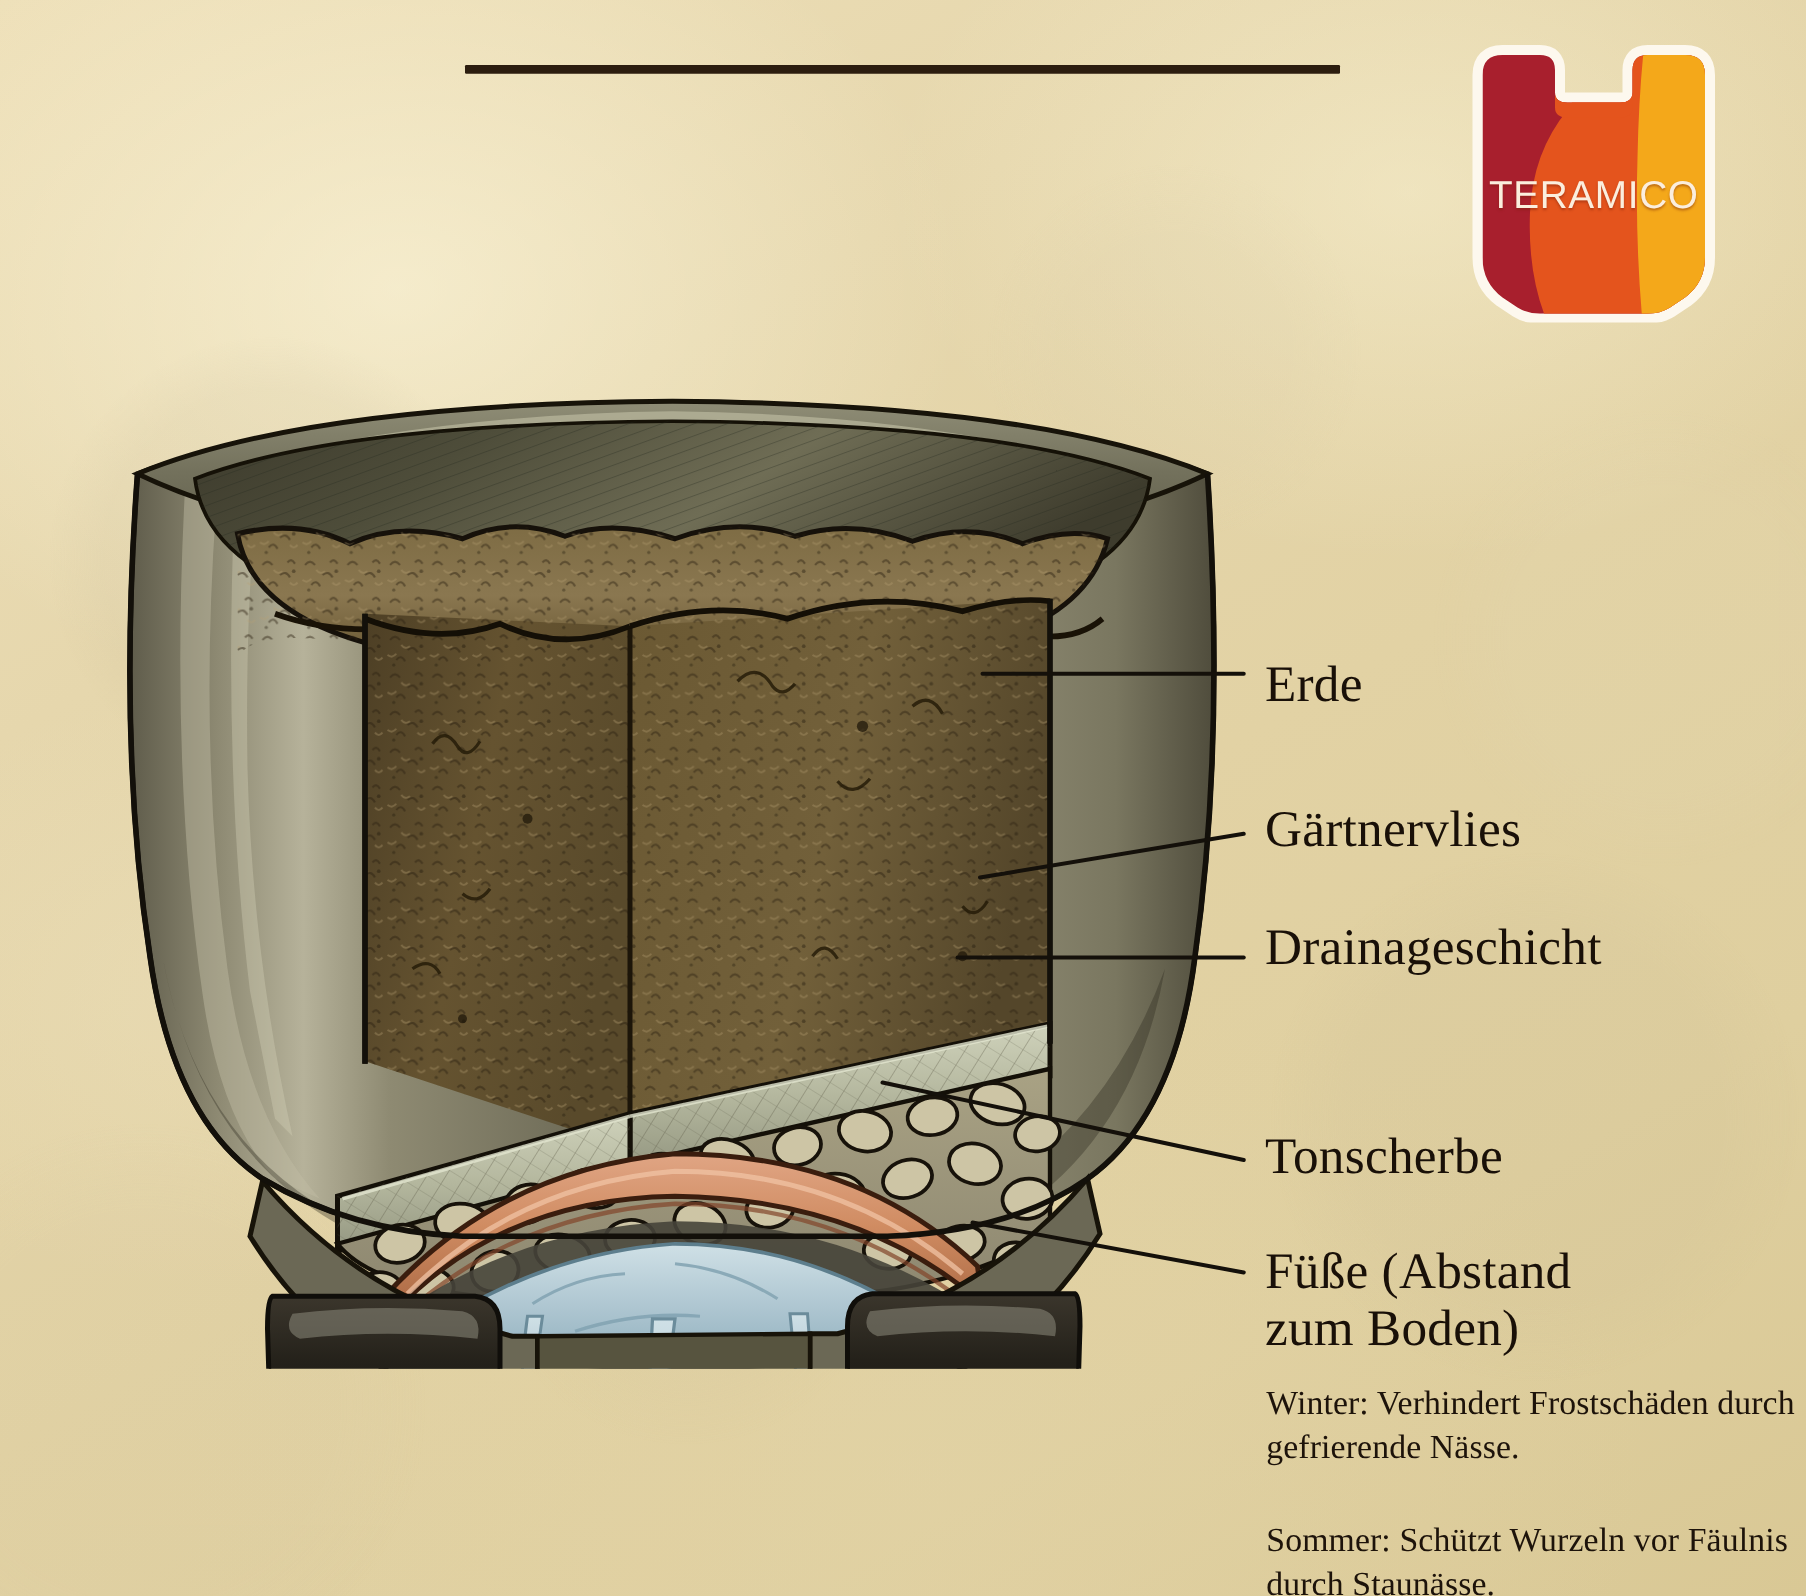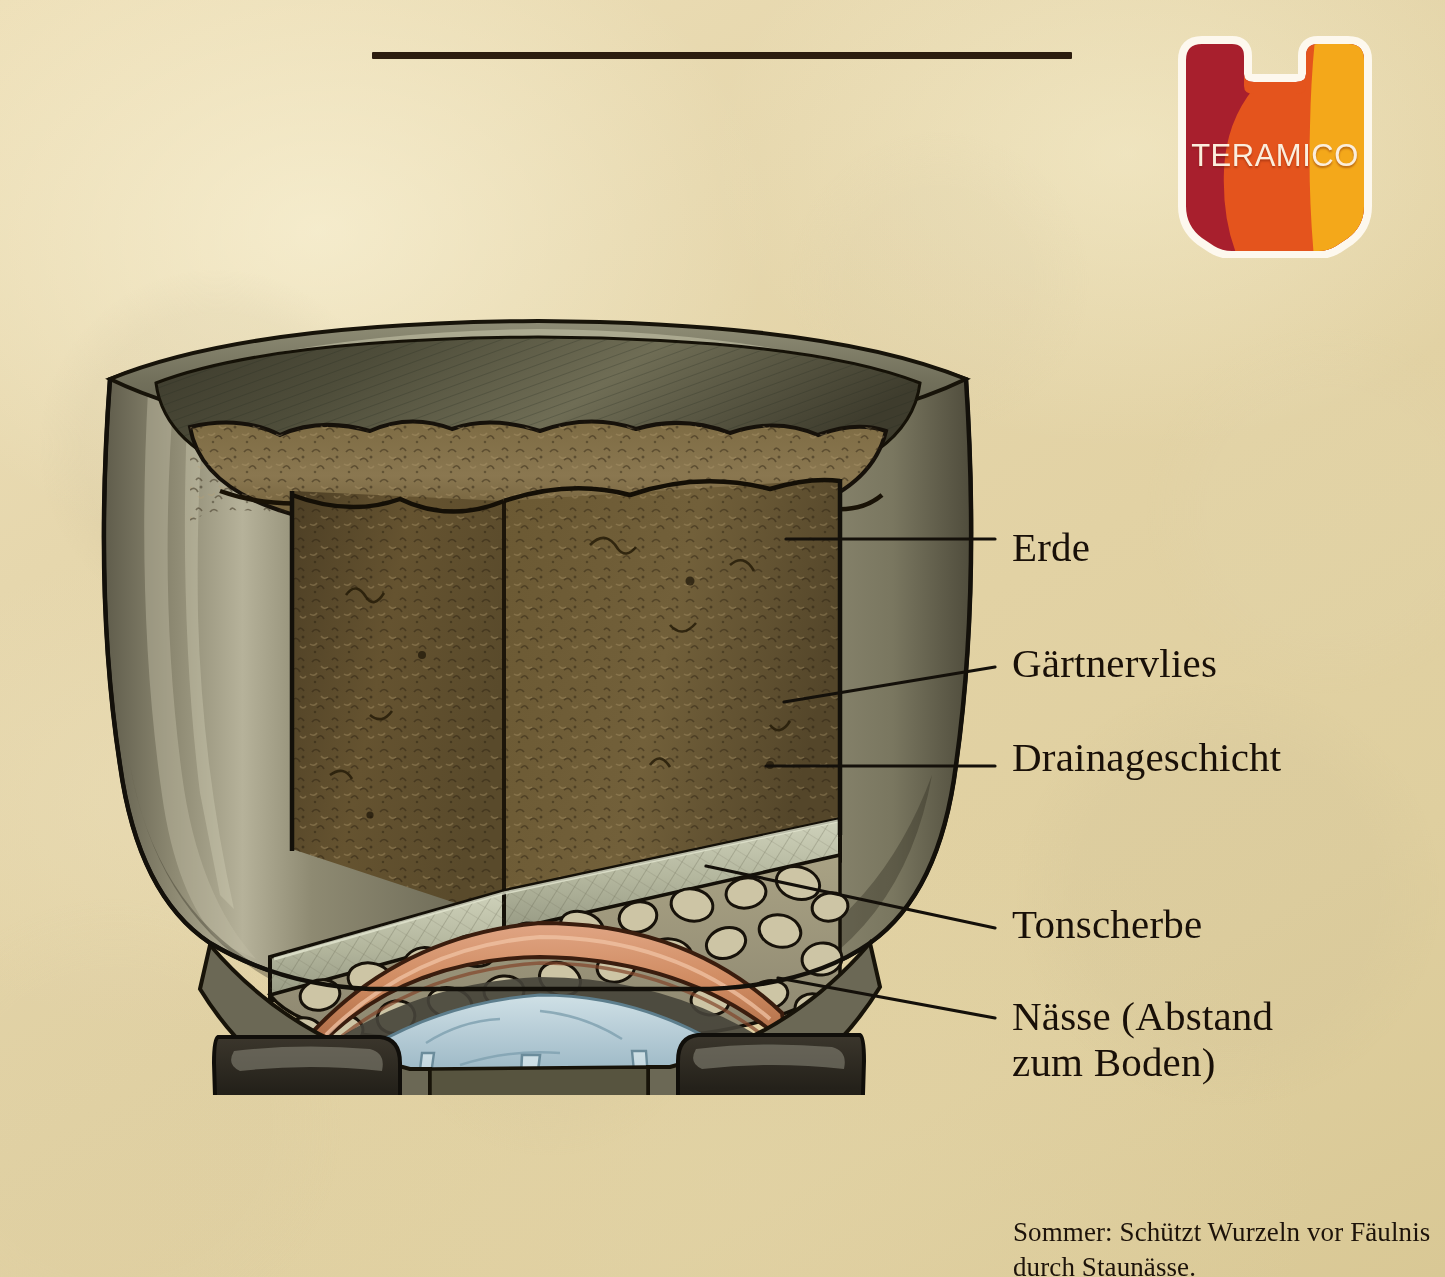--- a/index.html
+++ b/index.html
@@ -491,18 +491,19 @@
       <line x1="766" y1="766" x2="995" y2="766"></line>
       <line x1="706" y1="866" x2="995" y2="928"></line>
       <line x1="778" y1="978" x2="995" y2="1018"></line>
     </g>
   </svg>
 
   <div class="label" id="label-erde">Erde</div>
   <div class="label" id="label-vlies">Gärtnervlies</div>
   <div class="label" id="label-drainage">Drainageschicht</div>
   <div class="label" id="label-tonscherbe">Tonscherbe</div>
-  <div class="label" id="label-fuesse">Nässe (Abstand
+  <div class="label" id="label-fuesse">Füße (Abstand
 zum Boden)</div>
 
+  <div class="note" id="note-winter">Winter: Verhindert Frostschäden durch gefrierende Nässe.</div>
   <div class="note" id="note-sommer">Sommer: Schützt Wurzeln vor Fäulnis durch Staunässe.</div>
 
 </div>
 
 </body></html>

